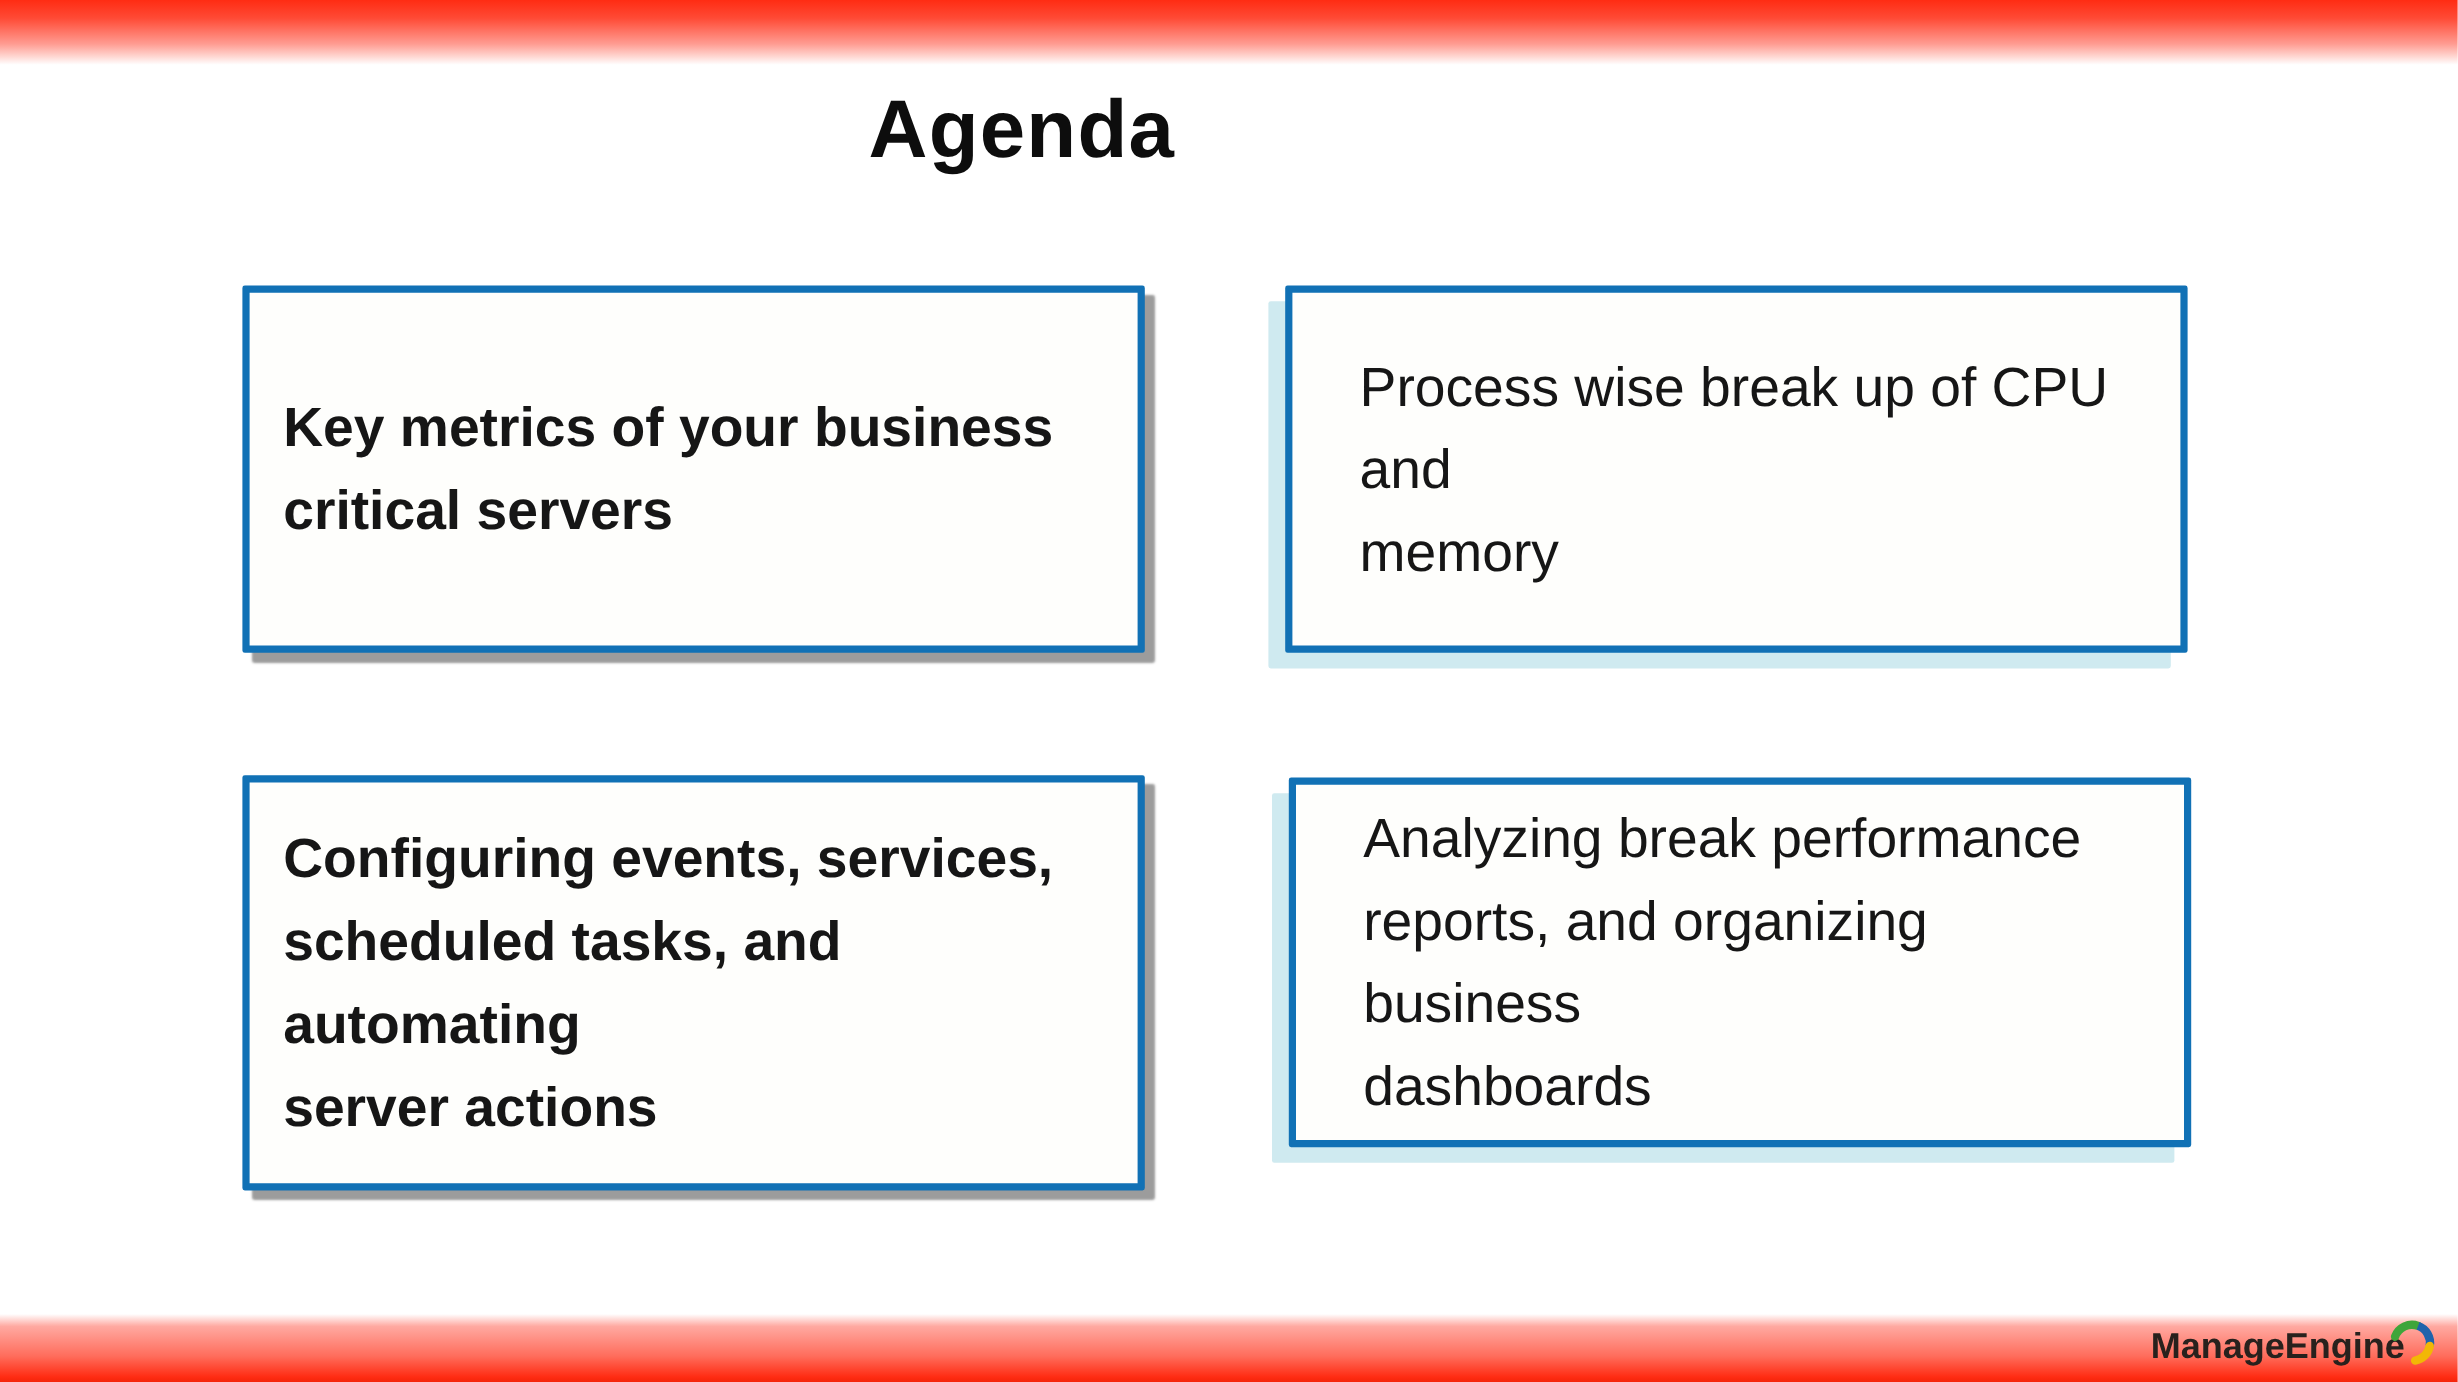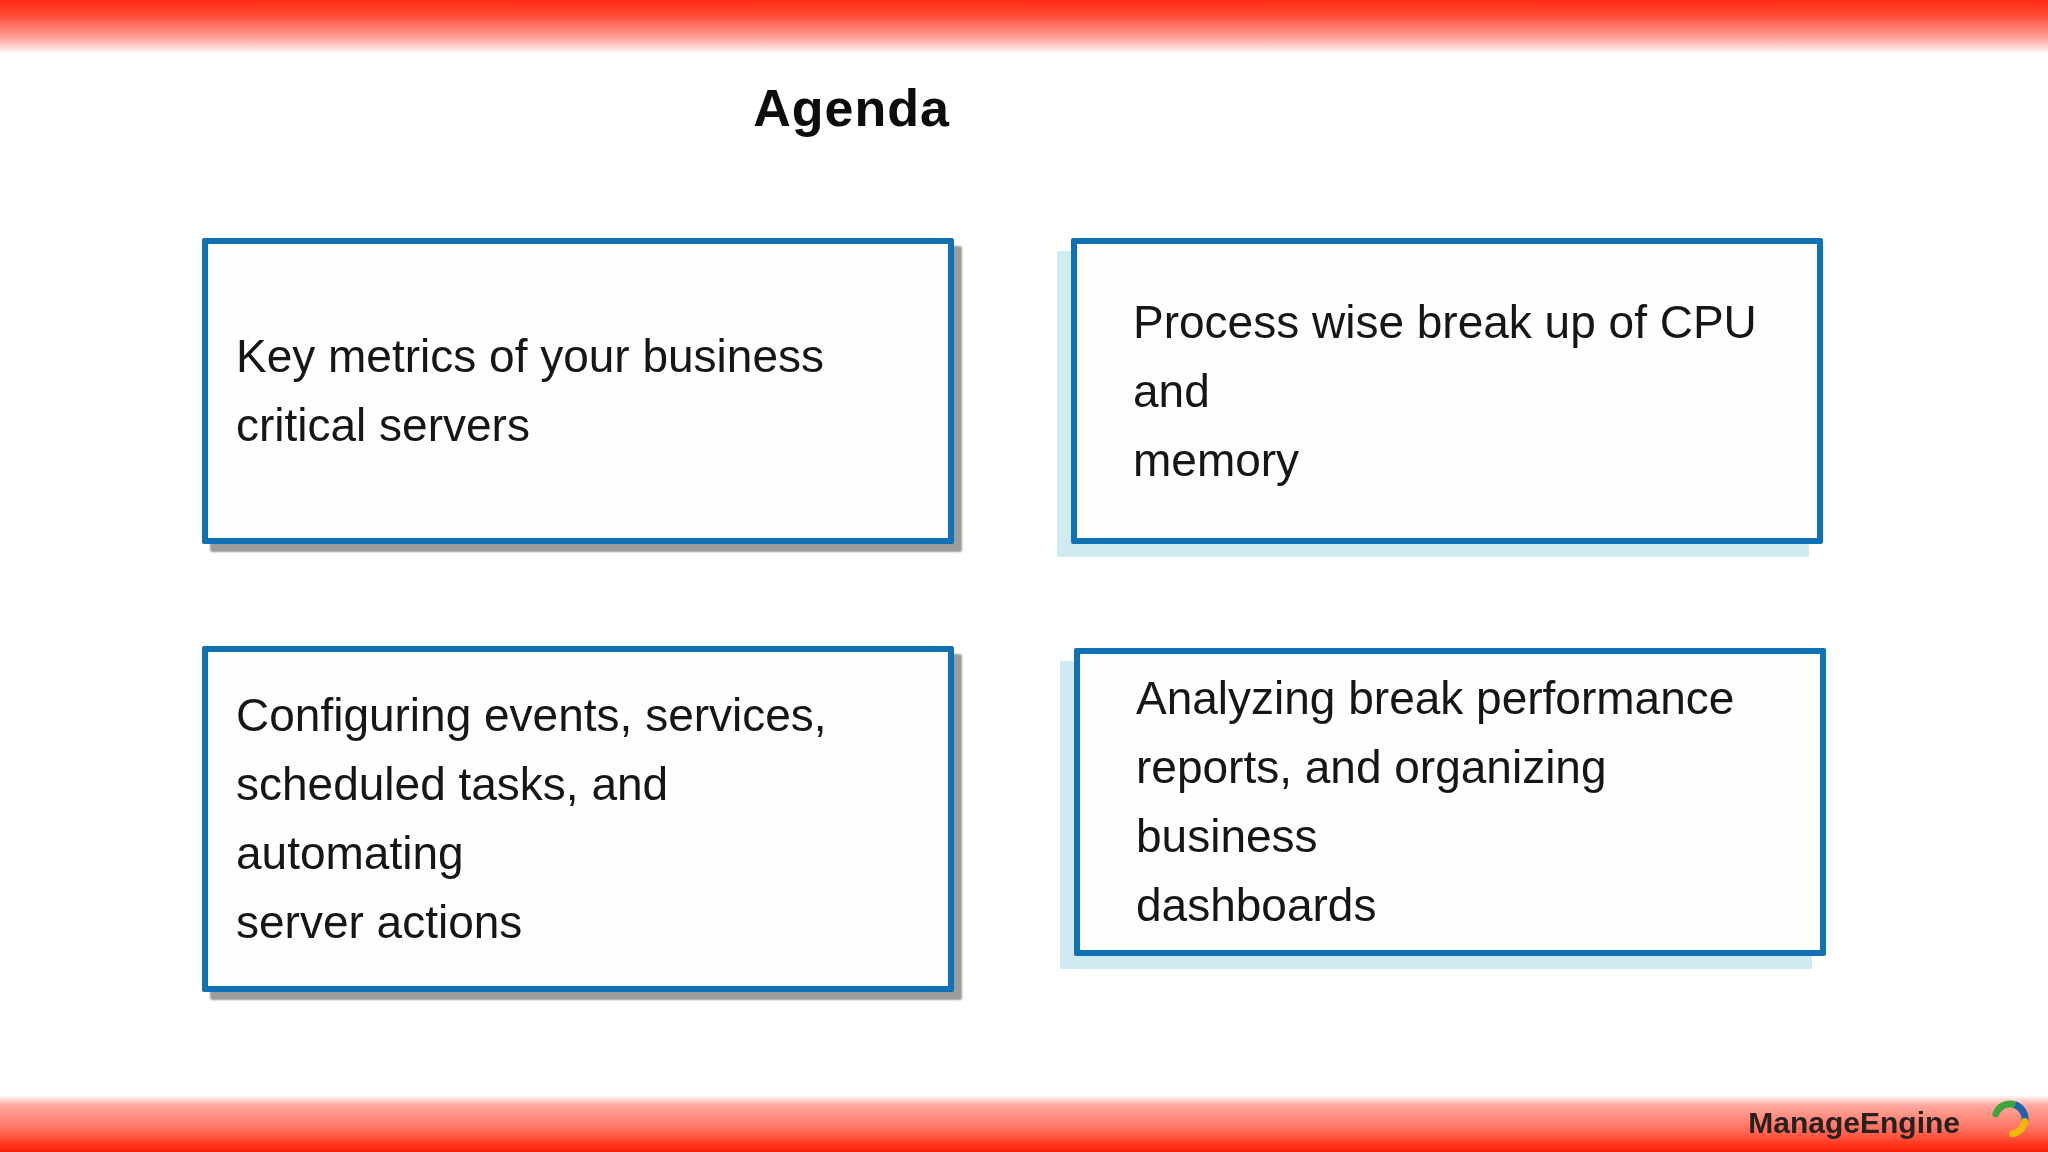--- a/index.html
+++ b/index.html
@@ -28,38 +28,38 @@
     height: 57px;
     background: linear-gradient(180deg, #ffffff 0%, #ffa9a1 18%, #ff6c5b 62%, #ff2c13 92%, #f32408 100%);
   }
 
   .slide-title {
     position: absolute;
     top: 60px;
     left: 0;
     width: 1703px;
     text-align: center;
-    font-size: 52px;
+    font-size: 68px;
     line-height: 96px;
     font-weight: bold;
     color: #0d0d0d;
     letter-spacing: 1px;
   }
 
   .card {
     position: absolute;
     width: 752px;
     height: 306px;
     background: #fefefc;
     border: 6px solid #1171b5;
     border-radius: 2px;
     display: flex;
     align-items: center;
   }
-  .card.shadow-gray  { box-shadow: 8px 8px 2px #9c9c9c; }
+  .card.shadow-gray  { box-shadow: 8px 8px 2px #9c9c9c; font-weight: bold; }
   .card.shadow-cyan  { box-shadow: -14px 13px 0 #cfeaf0; padding-left: 28px; }
 
   .card.pos-tl { left: 202px;  top: 238px; }
   .card.pos-tr { left: 1071px; top: 238px; }
   .card.pos-bl { left: 202px;  top: 646px; height: 346px; }
   .card.pos-br { left: 1074px; top: 648px; height: 308px; }
 
   .card-text {
     padding-left: 28px;
     padding-right: 40px;
@@ -69,21 +69,20 @@
     white-space: pre-line;
   }
 
   .brand-logo {
     position: absolute;
     top: 1101px;
     right: 18px;
     height: 44px;
     display: flex;
     align-items: center;
-    gap: 44px;
   }
   .brand-text {
     font-size: 30px;
     font-weight: bold;
     color: #28211d;
     letter-spacing: 0px;
   }
   .brand-swoosh {
     width: 40px;
     height: 40px;

